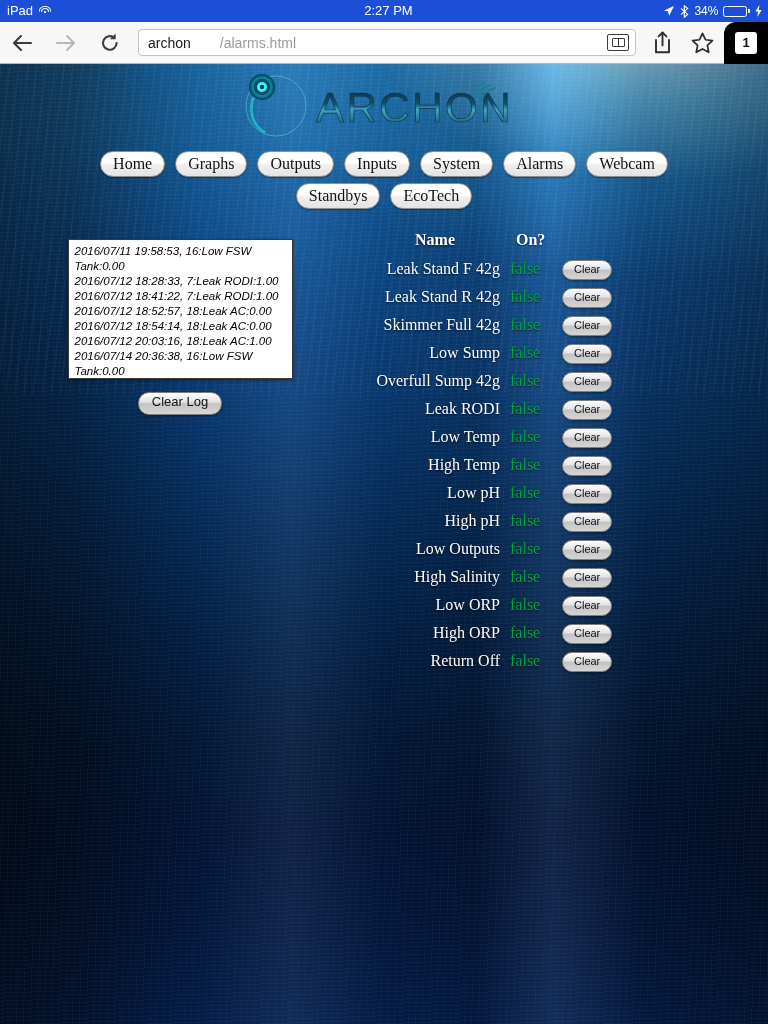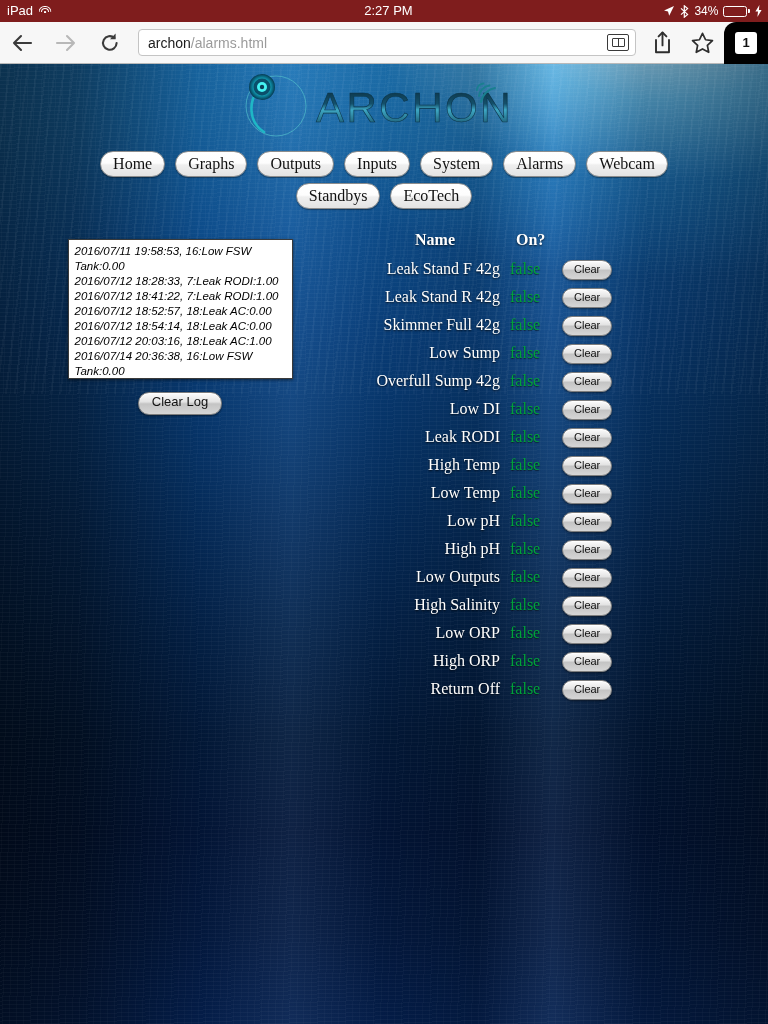--- a/index.html
+++ b/index.html
@@ -6,21 +6,21 @@
   * { margin:0; padding:0; box-sizing:border-box; }
   html, body {
     width:768px; height:1024px; overflow:hidden;
     font-family:"Liberation Sans", sans-serif;
     background:#000;
   }
 
   
   #status-bar {
     position:absolute; left:0; top:0; width:768px; height:22px;
-    background:#7f1d1d; color:#fff;
+    background:#1d4ed8; color:#fff;
     font-size:13px; line-height:22px;
     display:flex; align-items:center;
   }
   #status-bar .sb-left { display:flex; align-items:center; gap:5px; padding-left:7px; }
   #status-bar .sb-center {
     position:absolute; left:9px; right:0; text-align:center;
     font-size:13px; font-weight:400; pointer-events:none;
   }
   #status-bar .sb-right {
     margin-left:auto; display:flex; align-items:center; gap:5px; padding-right:6px;
@@ -55,21 +55,21 @@
     background:none; border:none; cursor:pointer;
   }
   .nav-btn svg { display:block; }
   #url-field {
     flex:1; height:27px; margin:0 6px;
     background:#fff; border:1px solid #c4c4c4; border-radius:4px;
     display:flex; align-items:center; padding:0 6px 0 9px;
     font-size:14px; color:#222; overflow:hidden;
   }
   #url-field .host { color:#1a1a1a; }
-  #url-field .path { color:#9b9b9b; }
+  #url-field .path { color:#9b9b9b;margin-left:29px; }
   #reader-btn {
     margin-left:auto; width:22px; height:17px;
     border:1.5px solid #3a3a3a; border-radius:2px;
     display:flex; align-items:center; justify-content:center; flex:none;
   }
   #reader-btn span {
     display:block; width:13px; height:9px;
     border:1.2px solid #3a3a3a; border-radius:1px;
     position:relative; background:#fff;
   }
@@ -413,36 +413,31 @@
                 <td class="c-name">Low Sump</td>
                 <td class="c-on" style="color: rgb(0, 162, 58);">false</td>
                 <td class="c-act"><button class="gray-btn small">Clear</button></td>
               </tr>
               <tr>
                 <td class="c-name">Overfull Sump 42g</td>
                 <td class="c-on" style="color: rgb(0, 162, 58);">false</td>
                 <td class="c-act"><button class="gray-btn small">Clear</button></td>
               </tr>
               <tr>
-                <td class="c-name">Low DI</td>
-                <td class="c-on" style="color: rgb(0, 162, 58);">false</td>
-                <td class="c-act"><button class="gray-btn small">Clear</button></td>
-              </tr>
-              <tr>
                 <td class="c-name">Leak RODI</td>
                 <td class="c-on" style="color: rgb(0, 162, 58);">false</td>
                 <td class="c-act"><button class="gray-btn small">Clear</button></td>
               </tr>
               <tr>
+                <td class="c-name">Low Temp</td>
+                <td class="c-on" style="color: rgb(0, 162, 58);">false</td>
+                <td class="c-act"><button class="gray-btn small">Clear</button></td>
+              </tr>
+              <tr>
                 <td class="c-name">High Temp</td>
-                <td class="c-on" style="color: rgb(0, 162, 58);">false</td>
-                <td class="c-act"><button class="gray-btn small">Clear</button></td>
-              </tr>
-              <tr>
-                <td class="c-name">Low Temp</td>
                 <td class="c-on" style="color: rgb(0, 162, 58);">false</td>
                 <td class="c-act"><button class="gray-btn small">Clear</button></td>
               </tr>
               <tr>
                 <td class="c-name">Low pH</td>
                 <td class="c-on" style="color: rgb(0, 162, 58);">false</td>
                 <td class="c-act"><button class="gray-btn small">Clear</button></td>
               </tr>
               <tr>
                 <td class="c-name">High pH</td>

